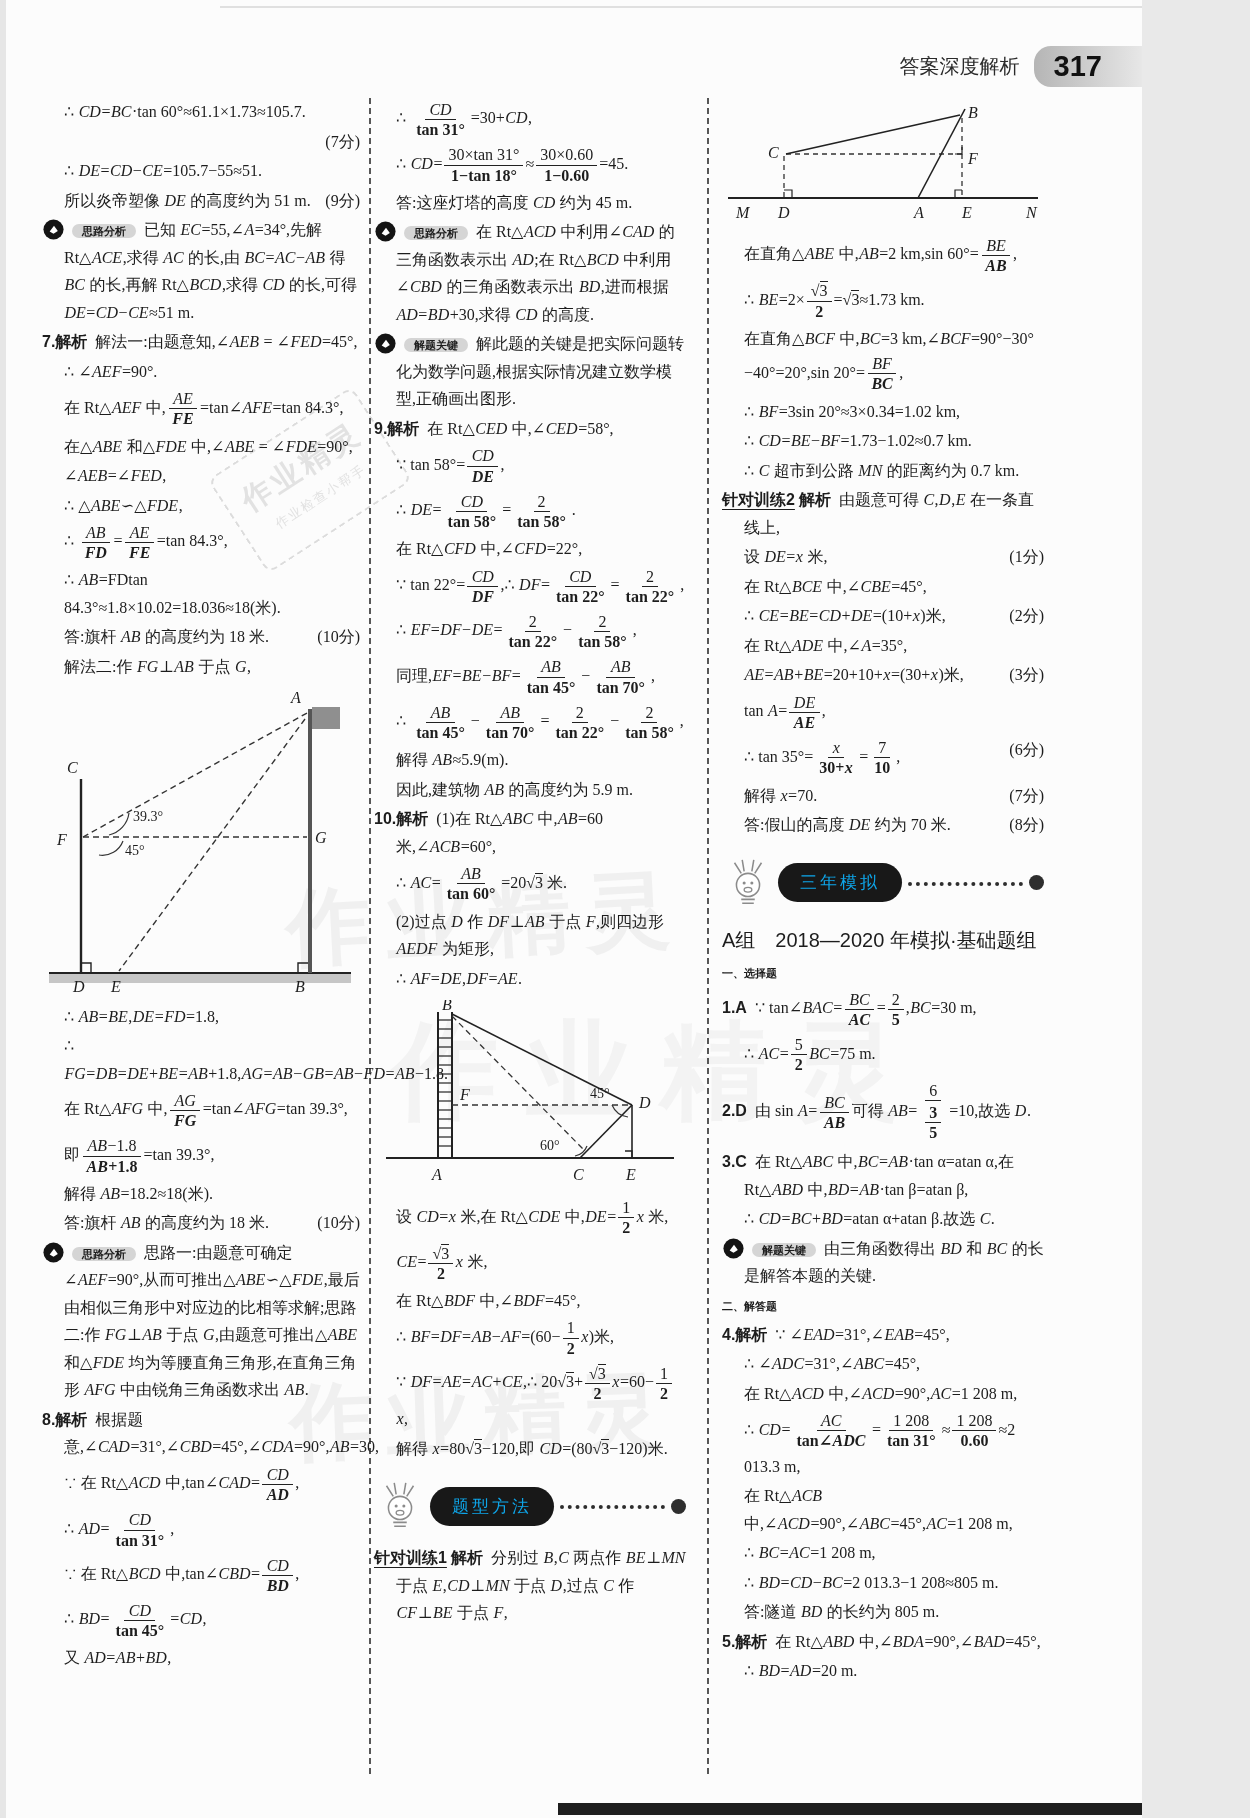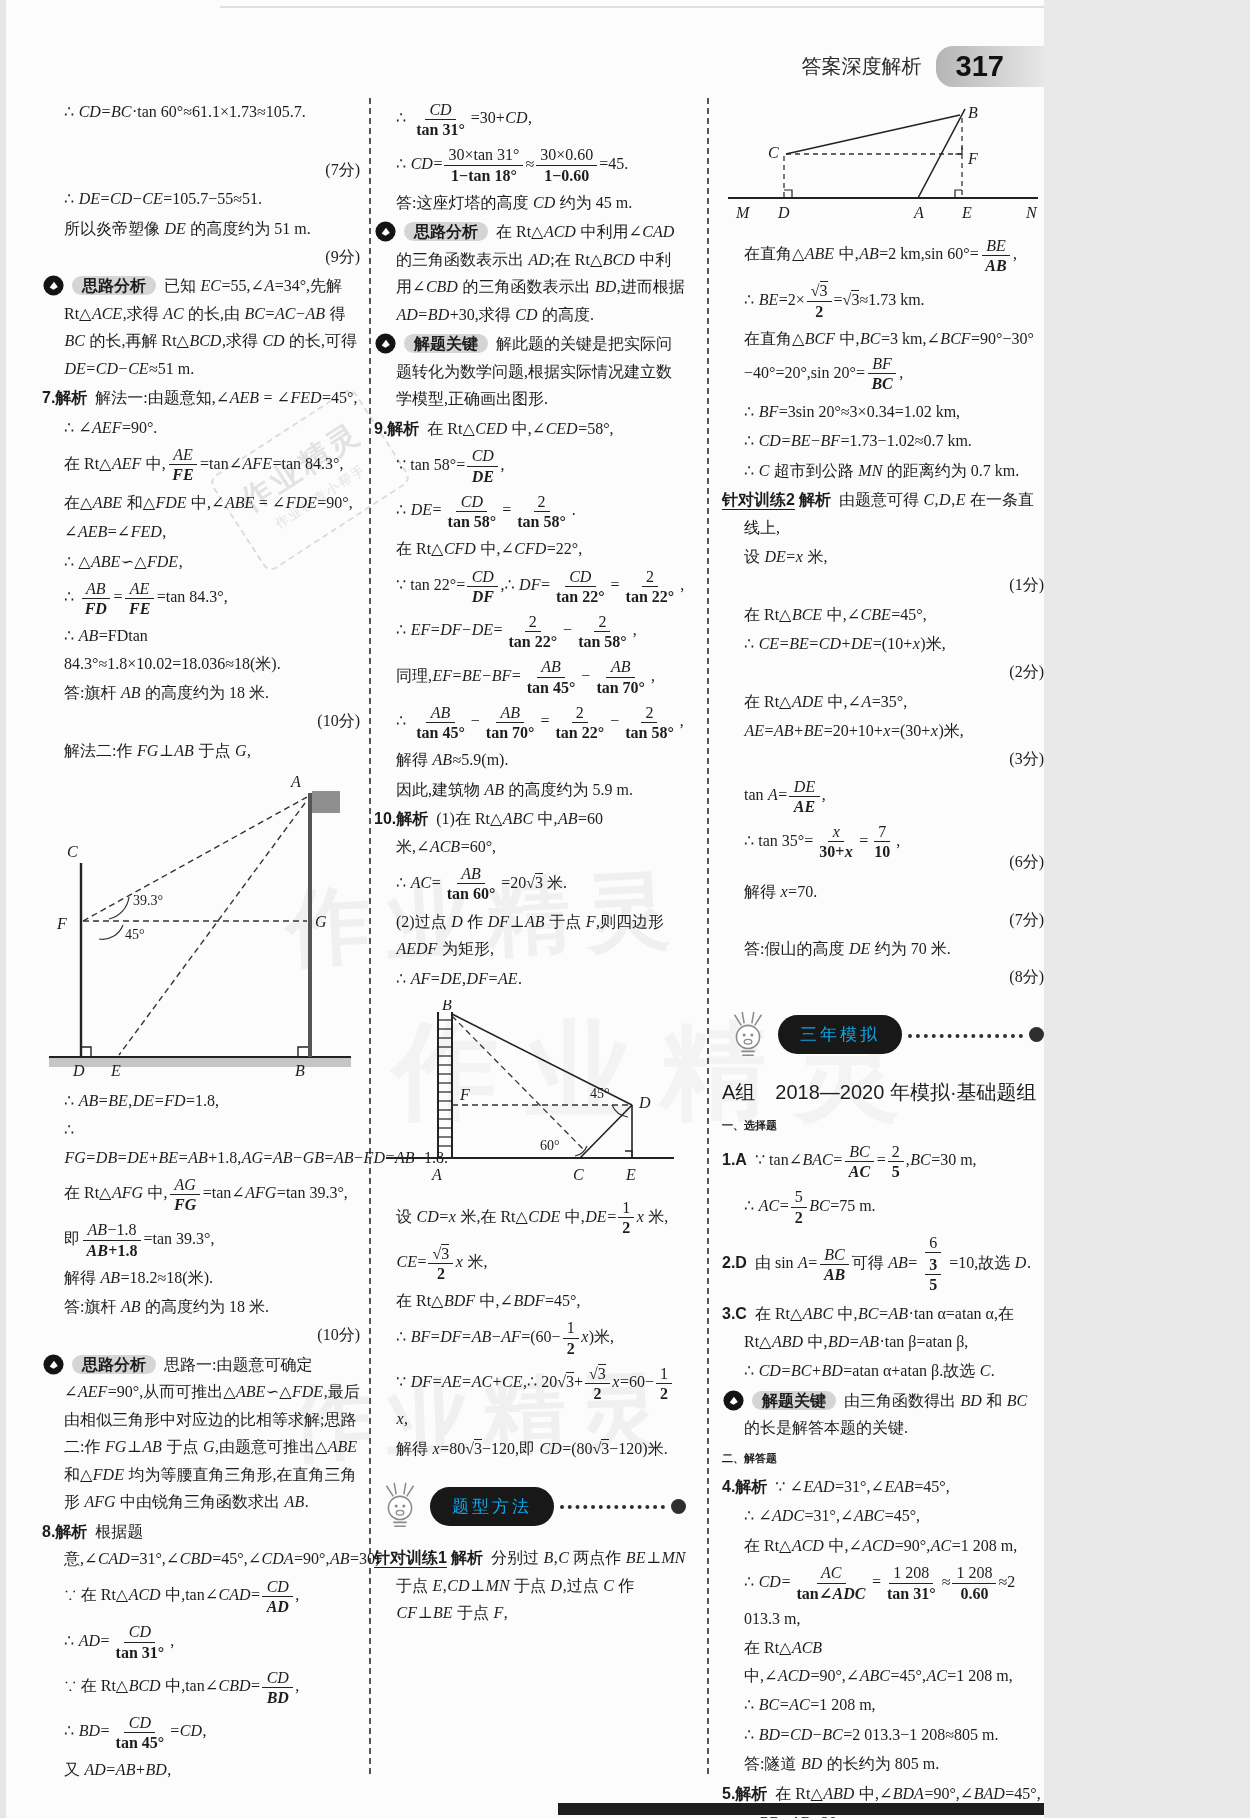--- a/index.html
+++ b/index.html
@@ -1,16 +1,16 @@
 <!DOCTYPE html>
 <html><head>
 <meta charset="utf-8">
 <style>
   html,body{margin:0;padding:0;background:#e9e9e9;}
-  .page{position:relative;width:1044px;height:1818px;background:#fcfcfc;overflow:hidden;
+  .page{position:relative;width:1142px;height:1818px;background:#fcfcfc;overflow:hidden;
         font-family:"Liberation Serif","DejaVu Serif",serif;color:#1d1d1d;}
   .edge{position:absolute;left:0;top:0;bottom:0;width:6px;background:#e6e6e6;}
   .topline{position:absolute;top:6px;left:220px;right:0;height:2px;background:#e0e0e0;}
   
   .header{position:absolute;top:46px;right:0;display:flex;align-items:center;z-index:3;
           font-family:"Liberation Sans","DejaVu Sans",sans-serif;}
   .htitle{font-size:20px;color:#2a2a2a;margin-right:14px;}
   .hpage{background:linear-gradient(90deg,#b5b5b5,#e7e7e7);border-radius:17px 0 0 17px;
          font-weight:700;font-size:29px;color:#111;padding:4px 40px 4px 20px;}
   
@@ -19,31 +19,31 @@
   #col2{left:374px;width:312px;}
   #col3{left:722px;width:322px;}
   .divider{position:absolute;top:98px;height:1676px;border-left:2px dashed #565656;z-index:1;}
   #dv1{left:369px;}
   #dv2{left:707px;}
   
   .bl{padding-left:22px;margin:2px 0;}
   .bl::after{content:"";display:block;clear:both;}
   .hang{text-indent:-22px;}
   .hang .frac,.hang .pill,.hang svg{text-indent:0;}
-  .score{float:right;text-indent:0;margin-top:28px;}
+  .score{float:right;text-indent:0;}
   .bn{font-family:"Liberation Sans","DejaVu Sans",sans-serif;font-weight:700;}
   .train-label{text-decoration:underline;text-underline-offset:4px;}
   .frac{display:inline-flex;flex-direction:column;align-items:center;vertical-align:middle;
         line-height:1.2;margin:2px 2px;text-indent:0;}
   .frac .fn{padding:0 4px;border-bottom:1.4px solid #222;}
   .frac .fd{padding:0 4px;font-weight:bold;}
   .sq .rad{border-top:1.4px solid #222;}
   i{font-style:italic;padding:0 .5px;}
   .pill{background:#d5d5d5;border-radius:11px;padding:1px 10px;font-weight:700;
-        font-family:"Liberation Sans","DejaVu Sans",sans-serif;margin:0 8px 0 5px;font-size:16px;}
+        font-family:"Liberation Sans","DejaVu Sans",sans-serif;margin:0 8px 0 5px;font-size:11px;}
   .ana-ic{vertical-align:-6px;margin-right:2px;}
   .h1{font-family:"Liberation Sans","DejaVu Sans",sans-serif;font-weight:400;font-size:20px;margin:14px 0 6px;padding-left:0;text-indent:0;}
   .h2{font-family:Liberation Mono, monospace;font-weight:700;font-size:11px;margin:8px 0 4px;padding-left:0;text-indent:0;}
   
   .banner{display:flex;align-items:center;margin:18px 0 12px;padding-left:0;text-indent:0;}
   .banner .bpill{background:#181818;color:#0ea5e9;font-family:"Liberation Sans","DejaVu Sans",sans-serif;
                  font-weight:400;font-size:17px;letter-spacing:3px;border-radius:22px;padding:5px 22px;white-space:nowrap;}
   .banner .lead{flex:1;border-bottom:4px dotted #2e2e2e;height:2px;margin:0 6px;}
   .banner .enddot{width:15px;height:15px;border-radius:50%;background:#2e2e2e;flex:0 0 auto;}
   .mascot{margin-right:4px;flex:0 0 auto;}

